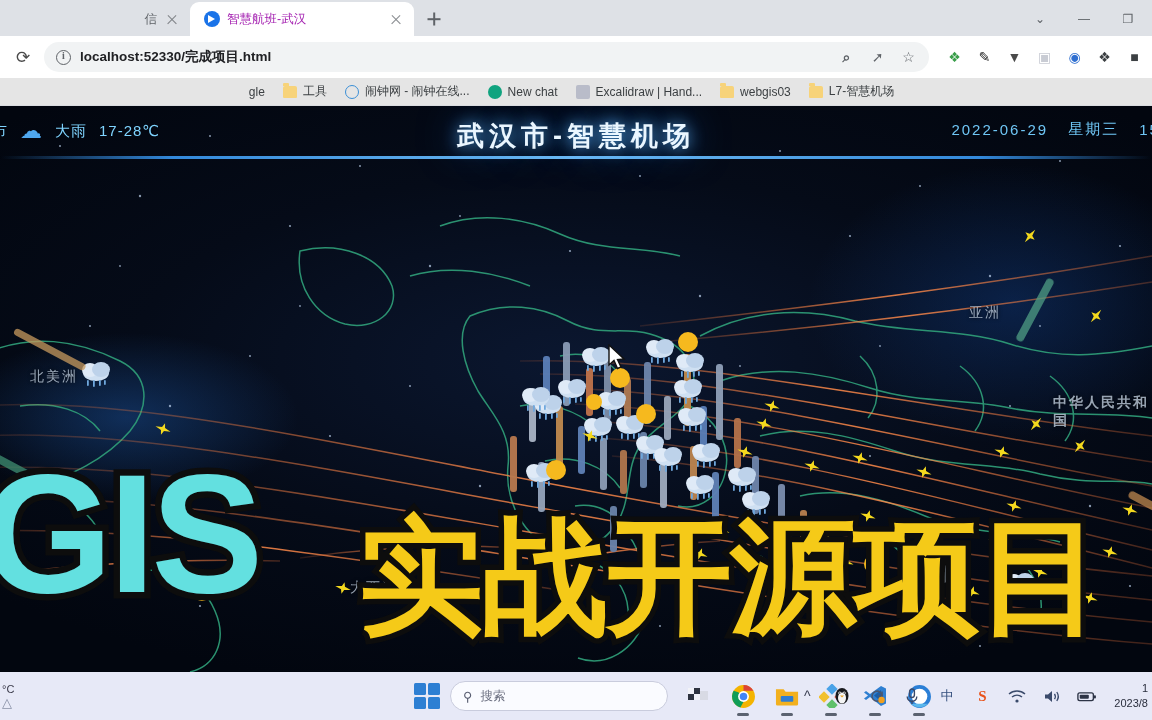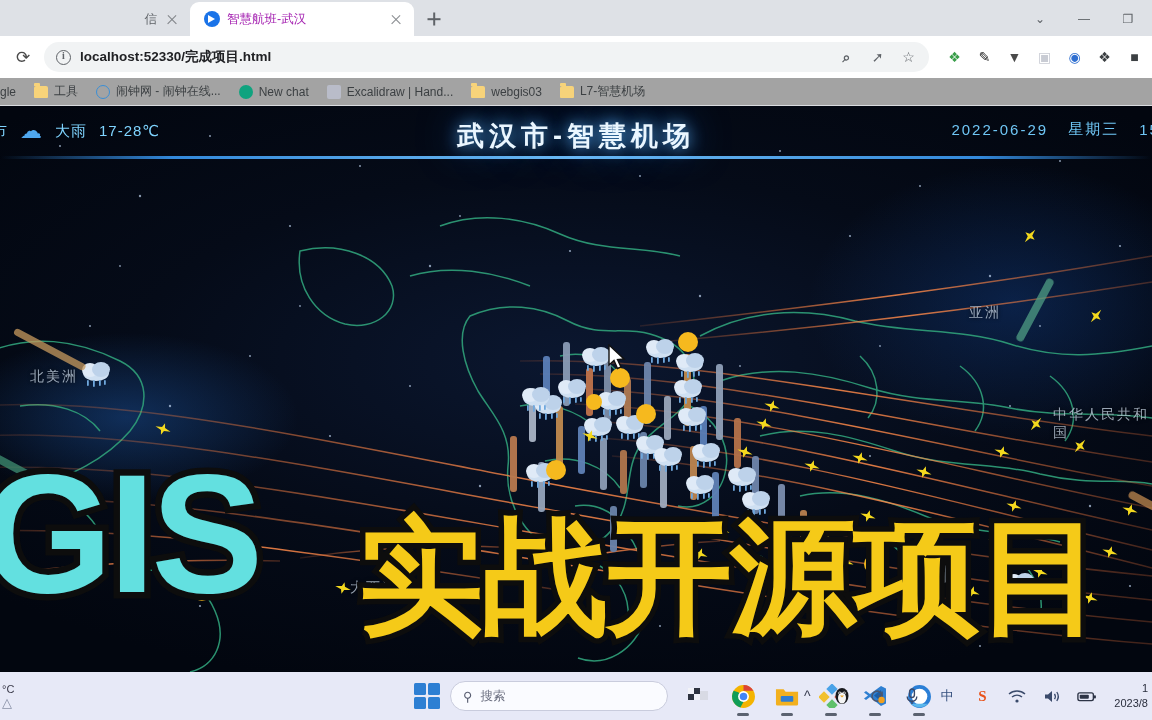--- a/index.html
+++ b/index.html
@@ -70,22 +70,22 @@
   .omni-url { font-size: 13.5px; color: #202124; white-space: nowrap; overflow: hidden; }
   .omni-actions { margin-left: auto; display:flex; align-items:center; gap: 14px; padding-left:10px;}
   .omni-ic { width: 17px; height: 17px; color: #5f6368; font-size: 14px;
     display:flex; align-items:center; justify-content:center; }
   .ext-strip { display:flex; align-items:center; gap: 11px; padding-left: 10px; }
   .ext-ic { width: 19px; height: 19px; display:flex; align-items:center; justify-content:center;
     font-size: 14px; }
 
   .chrome-bookmarks {
     position: absolute; top: 78px; left: 0; width: 1152px; height: 28px;
-    background: #a3a3a3; display: flex; align-items: center; gap: 0;
-    border-bottom: 1px solid #dadce0; overflow: hidden;
+    background: #e5e5e5; display: flex; align-items: center; gap: 0;
+    border-bottom: 1px solid #dadce0; overflow: hidden; justify-content: center;
   }
   .bm {
     display: flex; align-items: center; gap: 6px; padding: 0 9px; height: 24px;
     font-size: 12px; color: #3c4043; white-space: nowrap; flex: 0 0 auto;
   }
   .bm-folder { width: 14px; height: 12px; background: #f7d37a; border-radius: 2px 2px 1px 1px;
     flex: 0 0 14px; position: relative; }
   .bm-folder::before { content:""; position:absolute; left:0; top:-2.5px; width:6px; height:3px;
     background:#f7d37a; border-radius:1px 1px 0 0;}
   .bm-dot { width: 14px; height: 14px; border-radius: 50%; flex: 0 0 14px; }
@@ -644,21 +644,21 @@
         <span>2022-06-29</span>
         <span>星期三</span>
         <span>15:</span>
       </div>
     </div>
 
 
     <div class="map-label" style="left:30px; top:262px;">北美洲</div>
     <div class="map-label" style="left:350px; top:473px;">大西洋</div>
     <div class="map-label" style="left:969px; top:198px;">亚洲</div>
-    <div class="map-label" style="left:1053px; top:300px;">中华人民共和国</div>
+    <div class="map-label" style="left:1053px; top:288px;font-weight:bold;">中华人民共和国</div>
 
     <svg class="cursor" width="20" height="28" viewBox="0 0 20 28">
       <path d="M2,1 L2,21 L7,16.5 L10.5,24.5 L14,23 L10.5,15.5 L17,15 Z" fill="#fff" stroke="#111" stroke-width="1.4"></path>
     </svg>
   </div>
 
   <div class="promo promo-gis">GIS</div>
   <div class="promo promo-cn">实战开源项目</div>
 
   <div class="taskbar">

